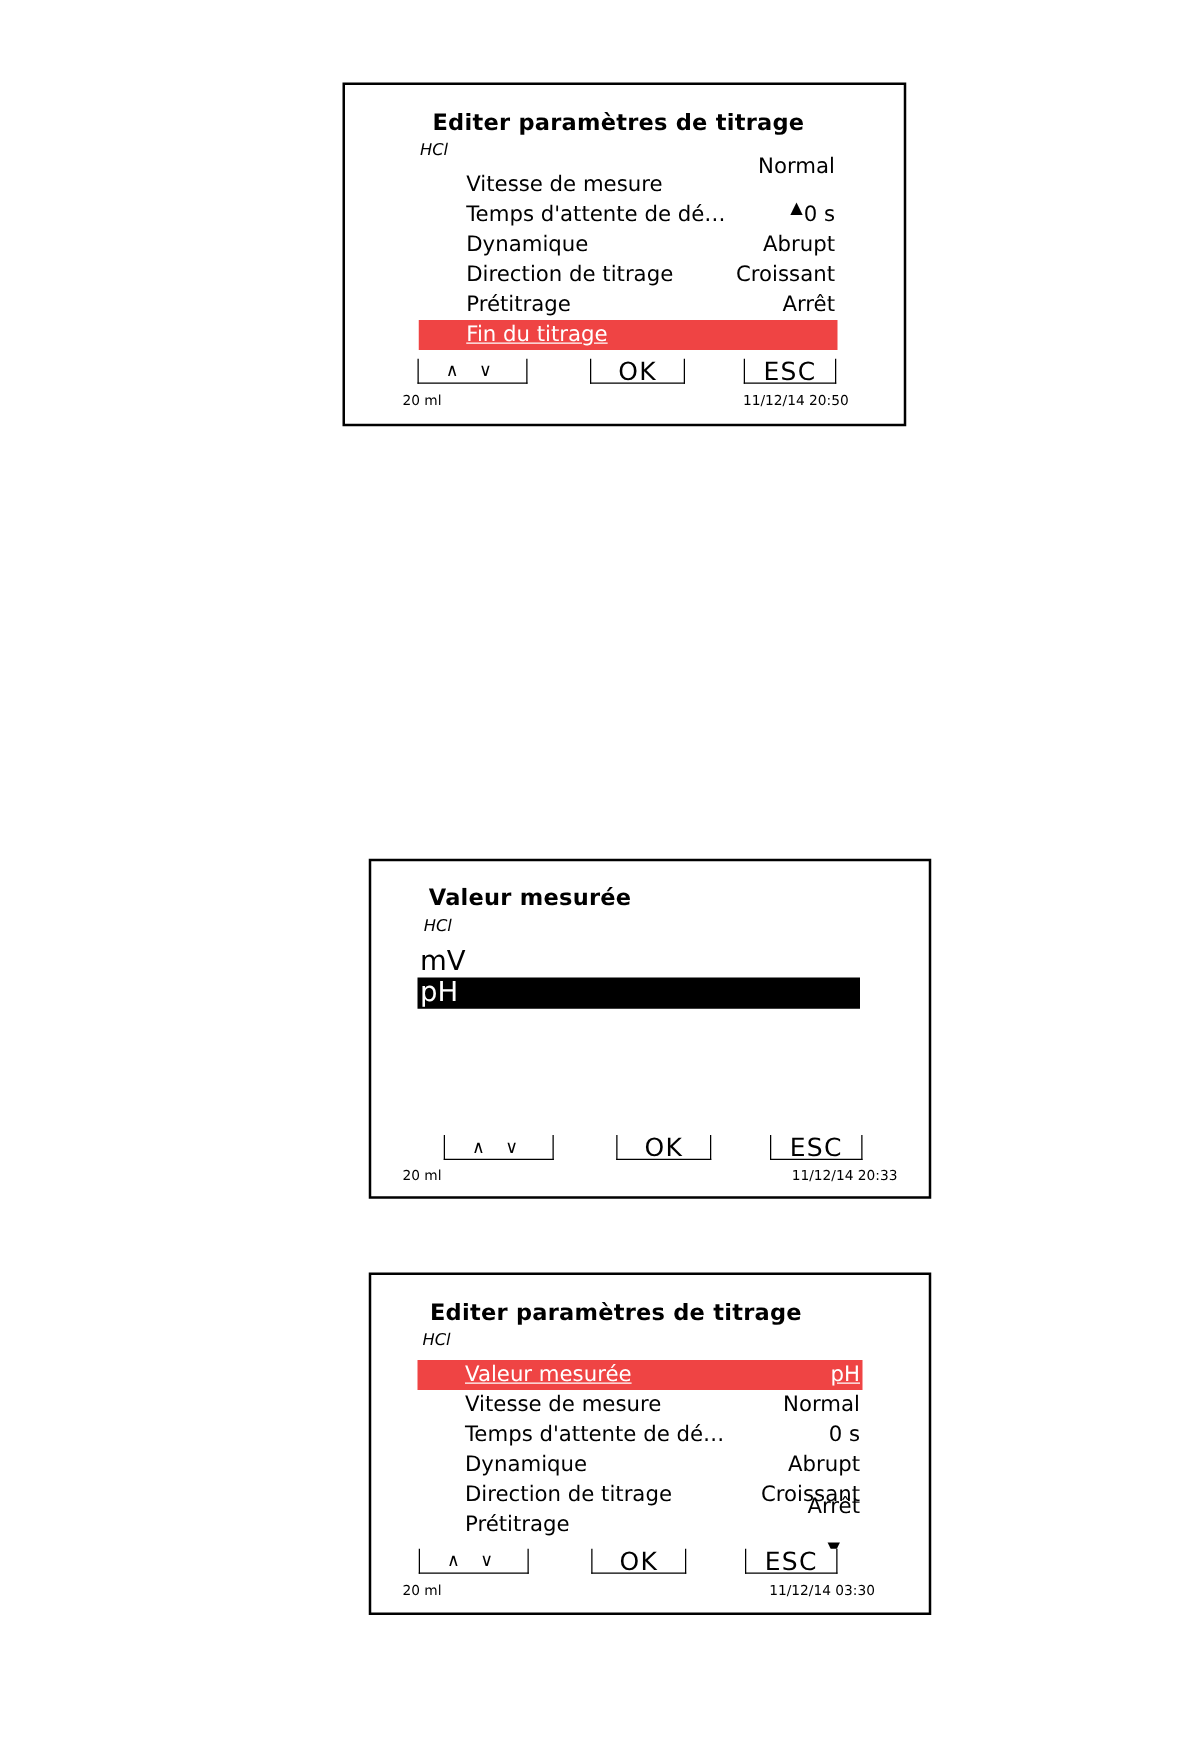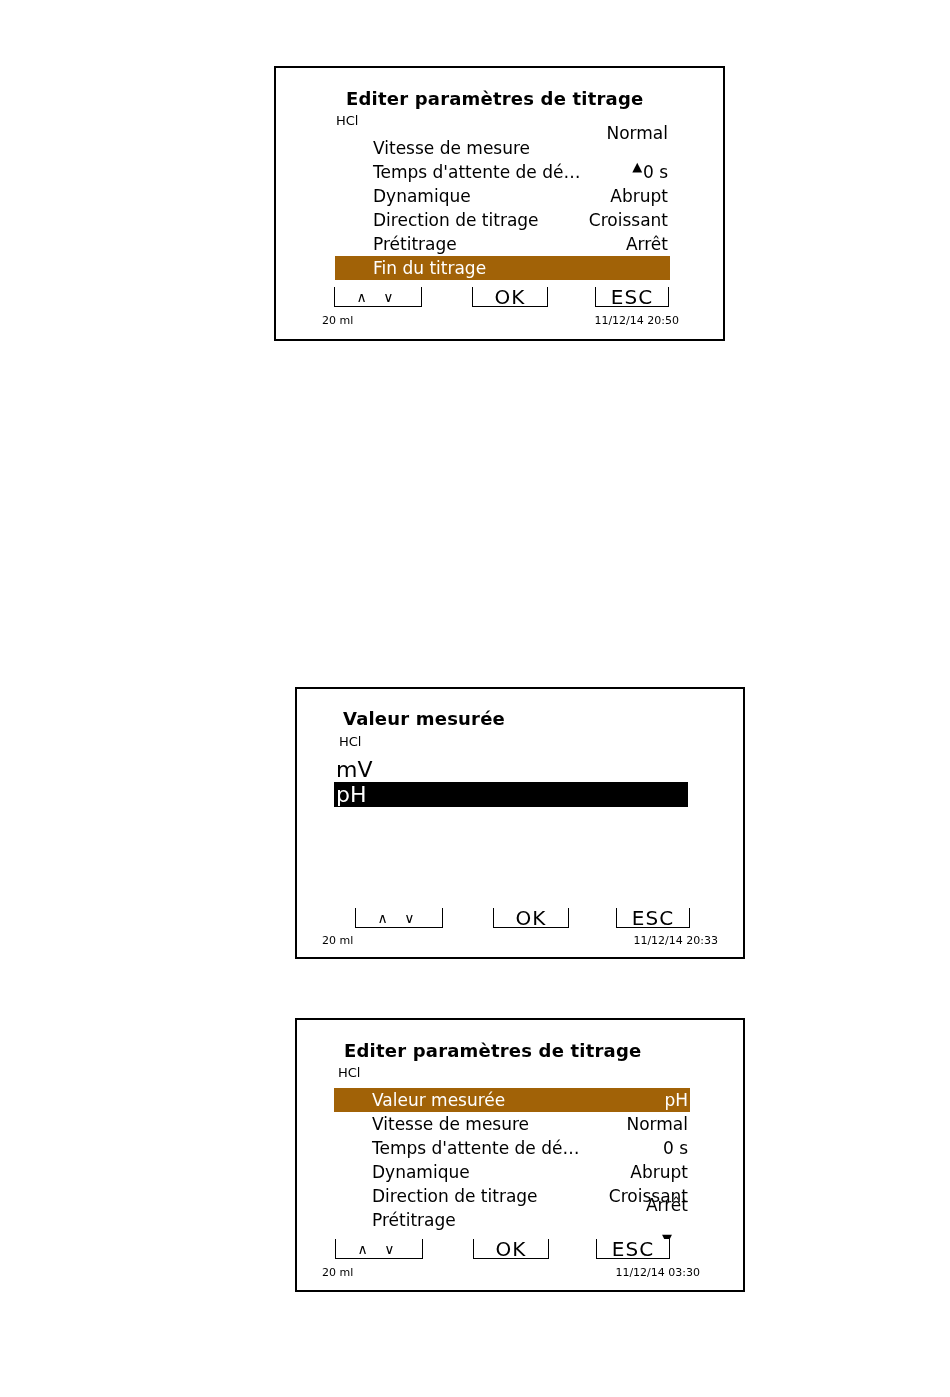--- a/index.html
+++ b/index.html
@@ -31,42 +31,44 @@
 
   .scr-title {
     font-weight: bold;
     font-size: 18px;
     letter-spacing: 0.2px;
     white-space: nowrap;
   }
   .scr-subtitle {
     font-size: 13px;
     white-space: nowrap;
+    font-style: italic;
   }
 
   .rows {
     position: absolute;
     left: 0;
     right: 0;
   }
   .row {
     position: relative;
     height: 24px;
     font-size: 17px;
     display: flex;
     align-items: center;
     box-sizing: border-box;
     padding: 0 2px 0 2px;
     white-space: nowrap;
   }
   .row .lbl { flex: 0 0 auto; margin-left: 36px; }
   .row .val { margin-left: auto; display: flex; align-items: center; gap: 18px; flex-direction: column;}
   .row.sel {
-    background: #a16207;
+    background: #ef4444;
     color: #ffffff;
+    text-decoration: underline;
   }
   .arrow {
     font-size: 13px;
     line-height: 1;
     display: inline-block;
     transform: translateY(-1px);
   }
 
   
   .listrow {

